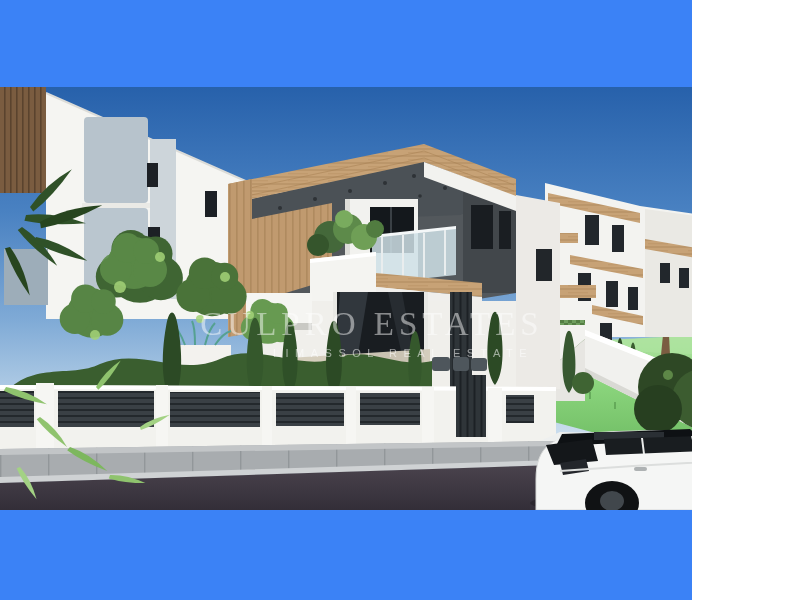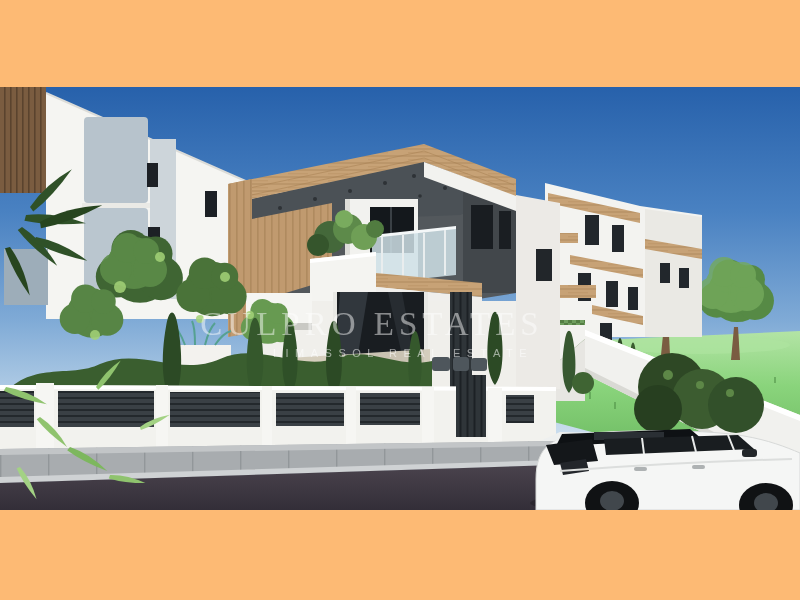--- a/index.html
+++ b/index.html
@@ -1,16 +1,16 @@
 <!DOCTYPE html>
 <html><head>
 <meta charset="utf-8">
 <style>
   html,body{margin:0;padding:0;background:#ffffff;}
-  .page{position:relative;width:800px;height:600px;background:#fdba74;overflow:hidden;
+  .page{position:relative;width:692px;height:600px;background:#3b82f6;overflow:hidden;
         font-family:"Liberation Sans",sans-serif;}
   .photo{position:absolute;left:0;top:87px;width:800px;height:423px;margin:0;overflow:hidden;}
   .photo svg{display:block;width:800px;height:423px;}
   .wm-brand{font-family:"Liberation Serif",serif;font-size:33px;letter-spacing:5px;
             fill:rgba(255,255,255,0.48);}
   .wm-tag{font-family:"Liberation Sans",sans-serif;font-size:11px;letter-spacing:6.5px;
           fill:rgba(255,255,255,0.55);}
 </style>
 </head>
 <body>

